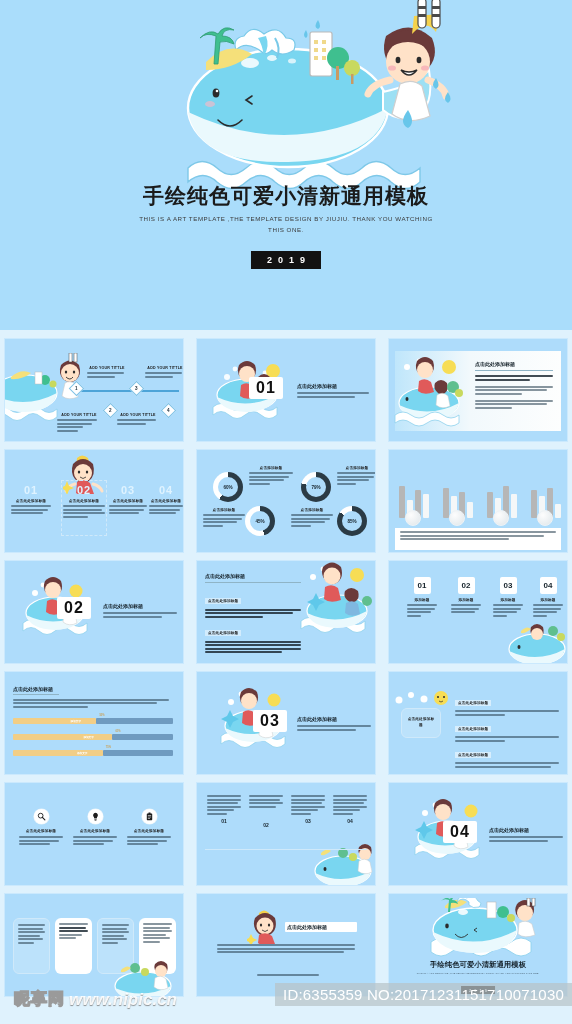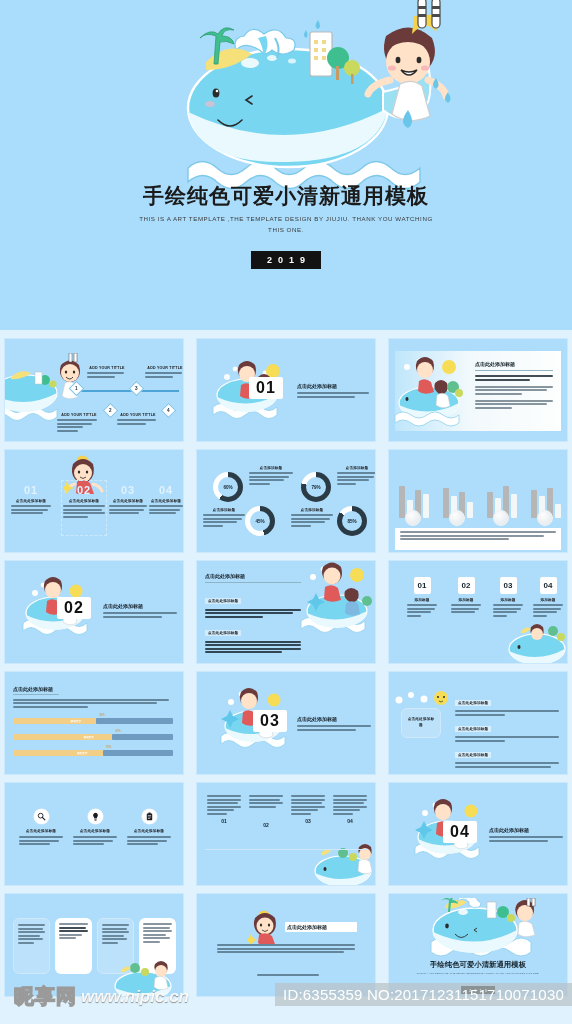--- a/index.html
+++ b/index.html
@@ -130,21 +130,21 @@
   
   .art { position:absolute; }
 
   
   .wm-logo {
     position:absolute; left:14px; bottom:14px;
     display:flex; align-items:center; gap:4px;
     pointer-events:none;
   }
   .wm-cn {
-    font-size:20px; font-weight:bold; color:#fff; letter-spacing:1px;
+    font-size:16px; font-weight:bold; color:#fff; letter-spacing:1px;
     -webkit-text-stroke:1.5px #9a9a9a;
     text-shadow:0 1px 0 #bdbdbd;
   }
   .wm-url {
     font-size:17px; font-style:italic; font-weight:bold;
     color:rgba(255,255,255,.92);
     text-shadow:0 1px 1px rgba(120,120,120,.8);
   }
   .wm-id {
     position:absolute; right:0; bottom:18px;

